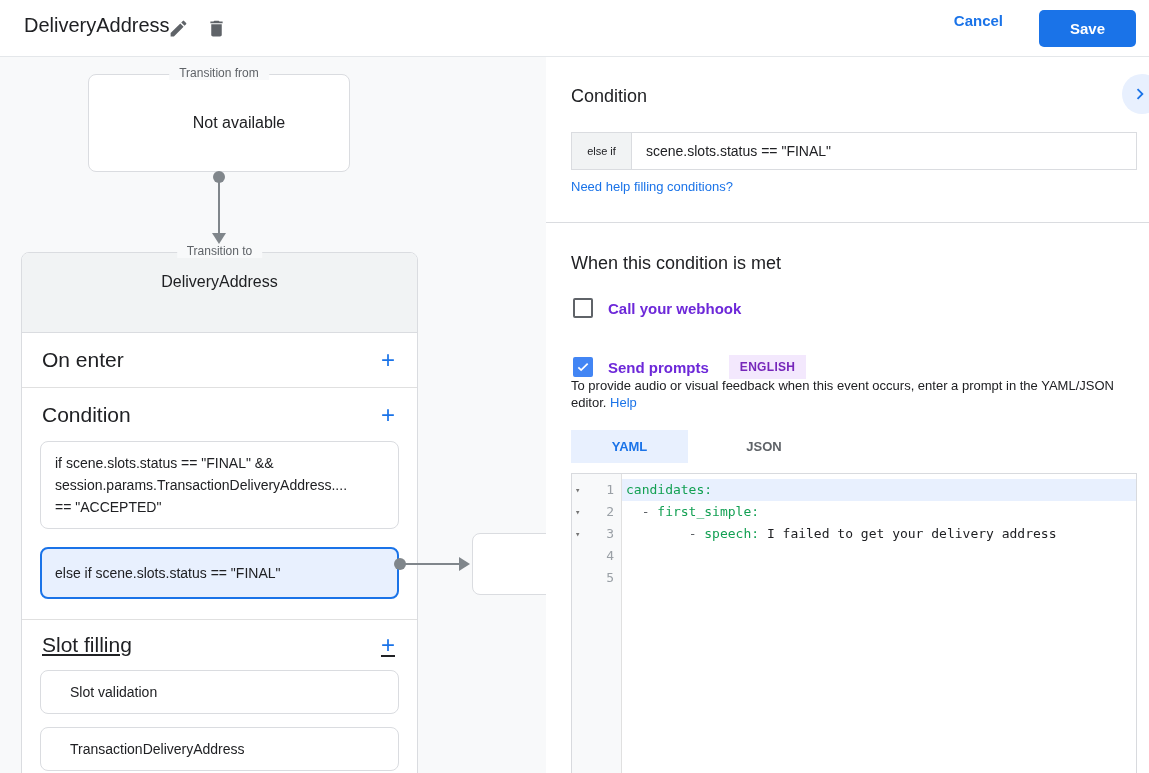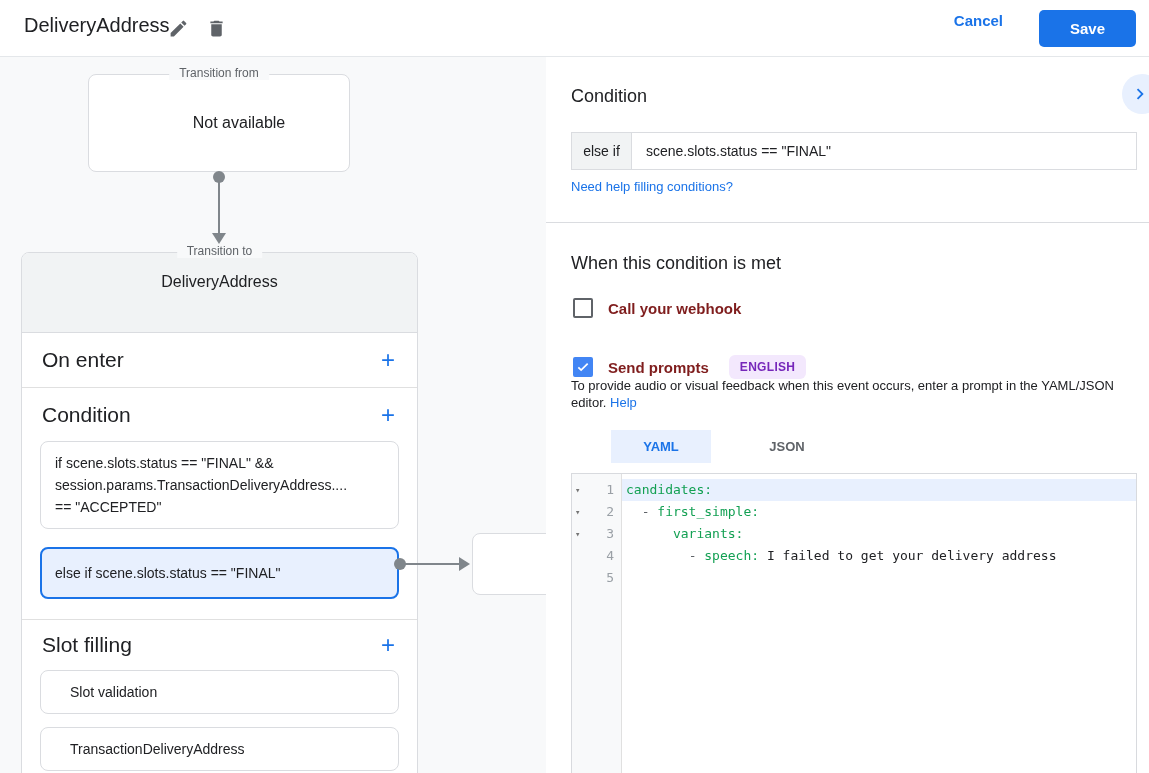--- a/index.html
+++ b/index.html
@@ -93,52 +93,52 @@
     position:absolute; left:576px; top:17px; width:40px; height:40px; border-radius:50%;
     background:#e8f0fe; border:none; cursor:pointer; display:flex; align-items:center; padding-left:7px;
   }
   .expand-btn svg { width:22px; height:22px; fill:#1a73e8; }
   .condition-row {
     position:absolute; left:25px; top:75px; width:566px; height:38px;
     border:1px solid #dadce0; display:flex; background:#fff;
   }
   .cond-prefix {
     width:60px; background:#f1f3f4; border-right:1px solid #dadce0;
-    display:flex; align-items:center; justify-content:center; font-size:14px; color:#202124;
+    display:flex; align-items:center; justify-content:center; font-size:11px; color:#202124;
   }
   .cond-input {
     flex:1; border:none; outline:none; padding:0 14px; font-size:14px; color:#202124;
     font-family:inherit; background:#fff;
   }
   .help-link { position:absolute; left:25px; top:122px; font-size:13px; color:#1a73e8; text-decoration:none; }
   .panel-divider { position:absolute; left:0; top:165px; width:603px; height:1px; background:#dadce0; }
   .when-title { position:absolute; left:25px; top:196px; font-size:18px; color:#202124; }
   .check-row { position:absolute; left:27px; display:flex; align-items:center; }
   .check-row-webhook { top:241px; }
   .check-row-prompts { top:298px; }
   .checkbox {
     width:20px; height:20px; border:2px solid #5f6368; border-radius:2px; background:#fff; cursor:pointer;
     flex:0 0 auto;
   }
   .checkbox.checked { background:#4285f4; border-color:#4285f4; display:flex; align-items:center; justify-content:center; }
   .checkbox.checked svg { width:16px; height:16px; }
-  .check-label { margin-left:15px; font-size:15px; font-weight:600; color:#7f1d1d; }
+  .check-label { margin-left:15px; font-size:15px; font-weight:600; color:#6d28d9; }
   .lang-badge {
     margin-left:20px; background:#f3e8fd; color:#7627ba; font-size:12px; font-weight:600;
-    padding:5px 11px; border-radius:6px; letter-spacing:.3px;
+    padding:5px 11px; border-radius:0; letter-spacing:.3px;
   }
   .panel-desc { position:absolute; left:25px; top:320px; width:566px; font-size:13px; line-height:17px; color:#202124; }
   .panel-desc a { color:#1a73e8; text-decoration:none; }
   .tabs { position:absolute; left:25px; top:373px; display:flex; }
   .tab {
     height:33px; display:flex; align-items:center; justify-content:center;
     font-size:13px; font-weight:600; color:#5f6368; cursor:pointer; background:transparent; border:none; font-family:inherit;
   }
   .tab.active { background:#e8f0fe; color:#1a73e8; }
-  .tab-yaml { width:100px;margin-left:40px; }
+  .tab-yaml { width:117px; }
   .tab-json { width:112px;padding-left:40px; }
   
   .editor {
     position:absolute; left:25px; top:416px; width:566px; height:310px;
     border:1px solid #d8dade; display:flex; background:#fff;
     font-family:"DejaVu Sans Mono", monospace; font-size:13px;
   }
   .gutter { width:50px; background:#f8f9fa; border-right:1px solid #e0e0e0; padding-top:5px; }
   .gut-row { position:relative; height:22px; line-height:22px; }
   .fold { position:absolute; left:3px; top:0; font-size:9px; color:#757575; cursor:pointer; }
@@ -207,21 +207,21 @@
           </div>
           <div class="cond-box">
             <div>if scene.slots.status == "FINAL" &amp;&amp;</div>
             <div>session.params.TransactionDeliveryAddress....</div>
             <div>== "ACCEPTED"</div>
           </div>
           <div class="cond-box selected">else if scene.slots.status == "FINAL"</div>
         </div>
 
         <div>
-          <div class="sec-head" style="height:50px;">
+          <div class="sec-head" style="height:50px;text-decoration:underline;">
             <span class="sec-label">Slot filling</span>
             <button class="plus-btn">+</button>
           </div>
           <div class="slot-box">Slot validation</div>
           <div class="slot-box">TransactionDeliveryAddress</div>
         </div>
       </div>
 
       <div class="conn-dot" style="left:394px; top:501px;"></div>
       <div class="conn-hline" style="left:404px; top:506px; width:56px;"></div>
@@ -299,21 +299,20 @@
               <span class="lnum">4</span>
             </div>
             <div class="gut-row">
               <span class="fold"></span>
               <span class="lnum">5</span>
             </div>
           </div>
         <div class="code-col" id="code-col">
             <div class="code-line active"><span class="seg-key">candidates:</span></div>
             <div class="code-line"><span class="seg-meta">  - </span><span class="seg-key">first_simple:</span></div>
-            <div class="code-line"><span class="seg-plain">      </span><span class="seg-key">variants:</span></div>
             <div class="code-line"><span class="seg-plain">        </span><span class="seg-meta">- </span><span class="seg-key">speech:</span><span class="seg-plain"> I failed to get your delivery address</span></div>
             <div class="code-line"></div>
           </div>
       </div>
 
     </div>
   </div>
 </div>
 
 </body></html>

